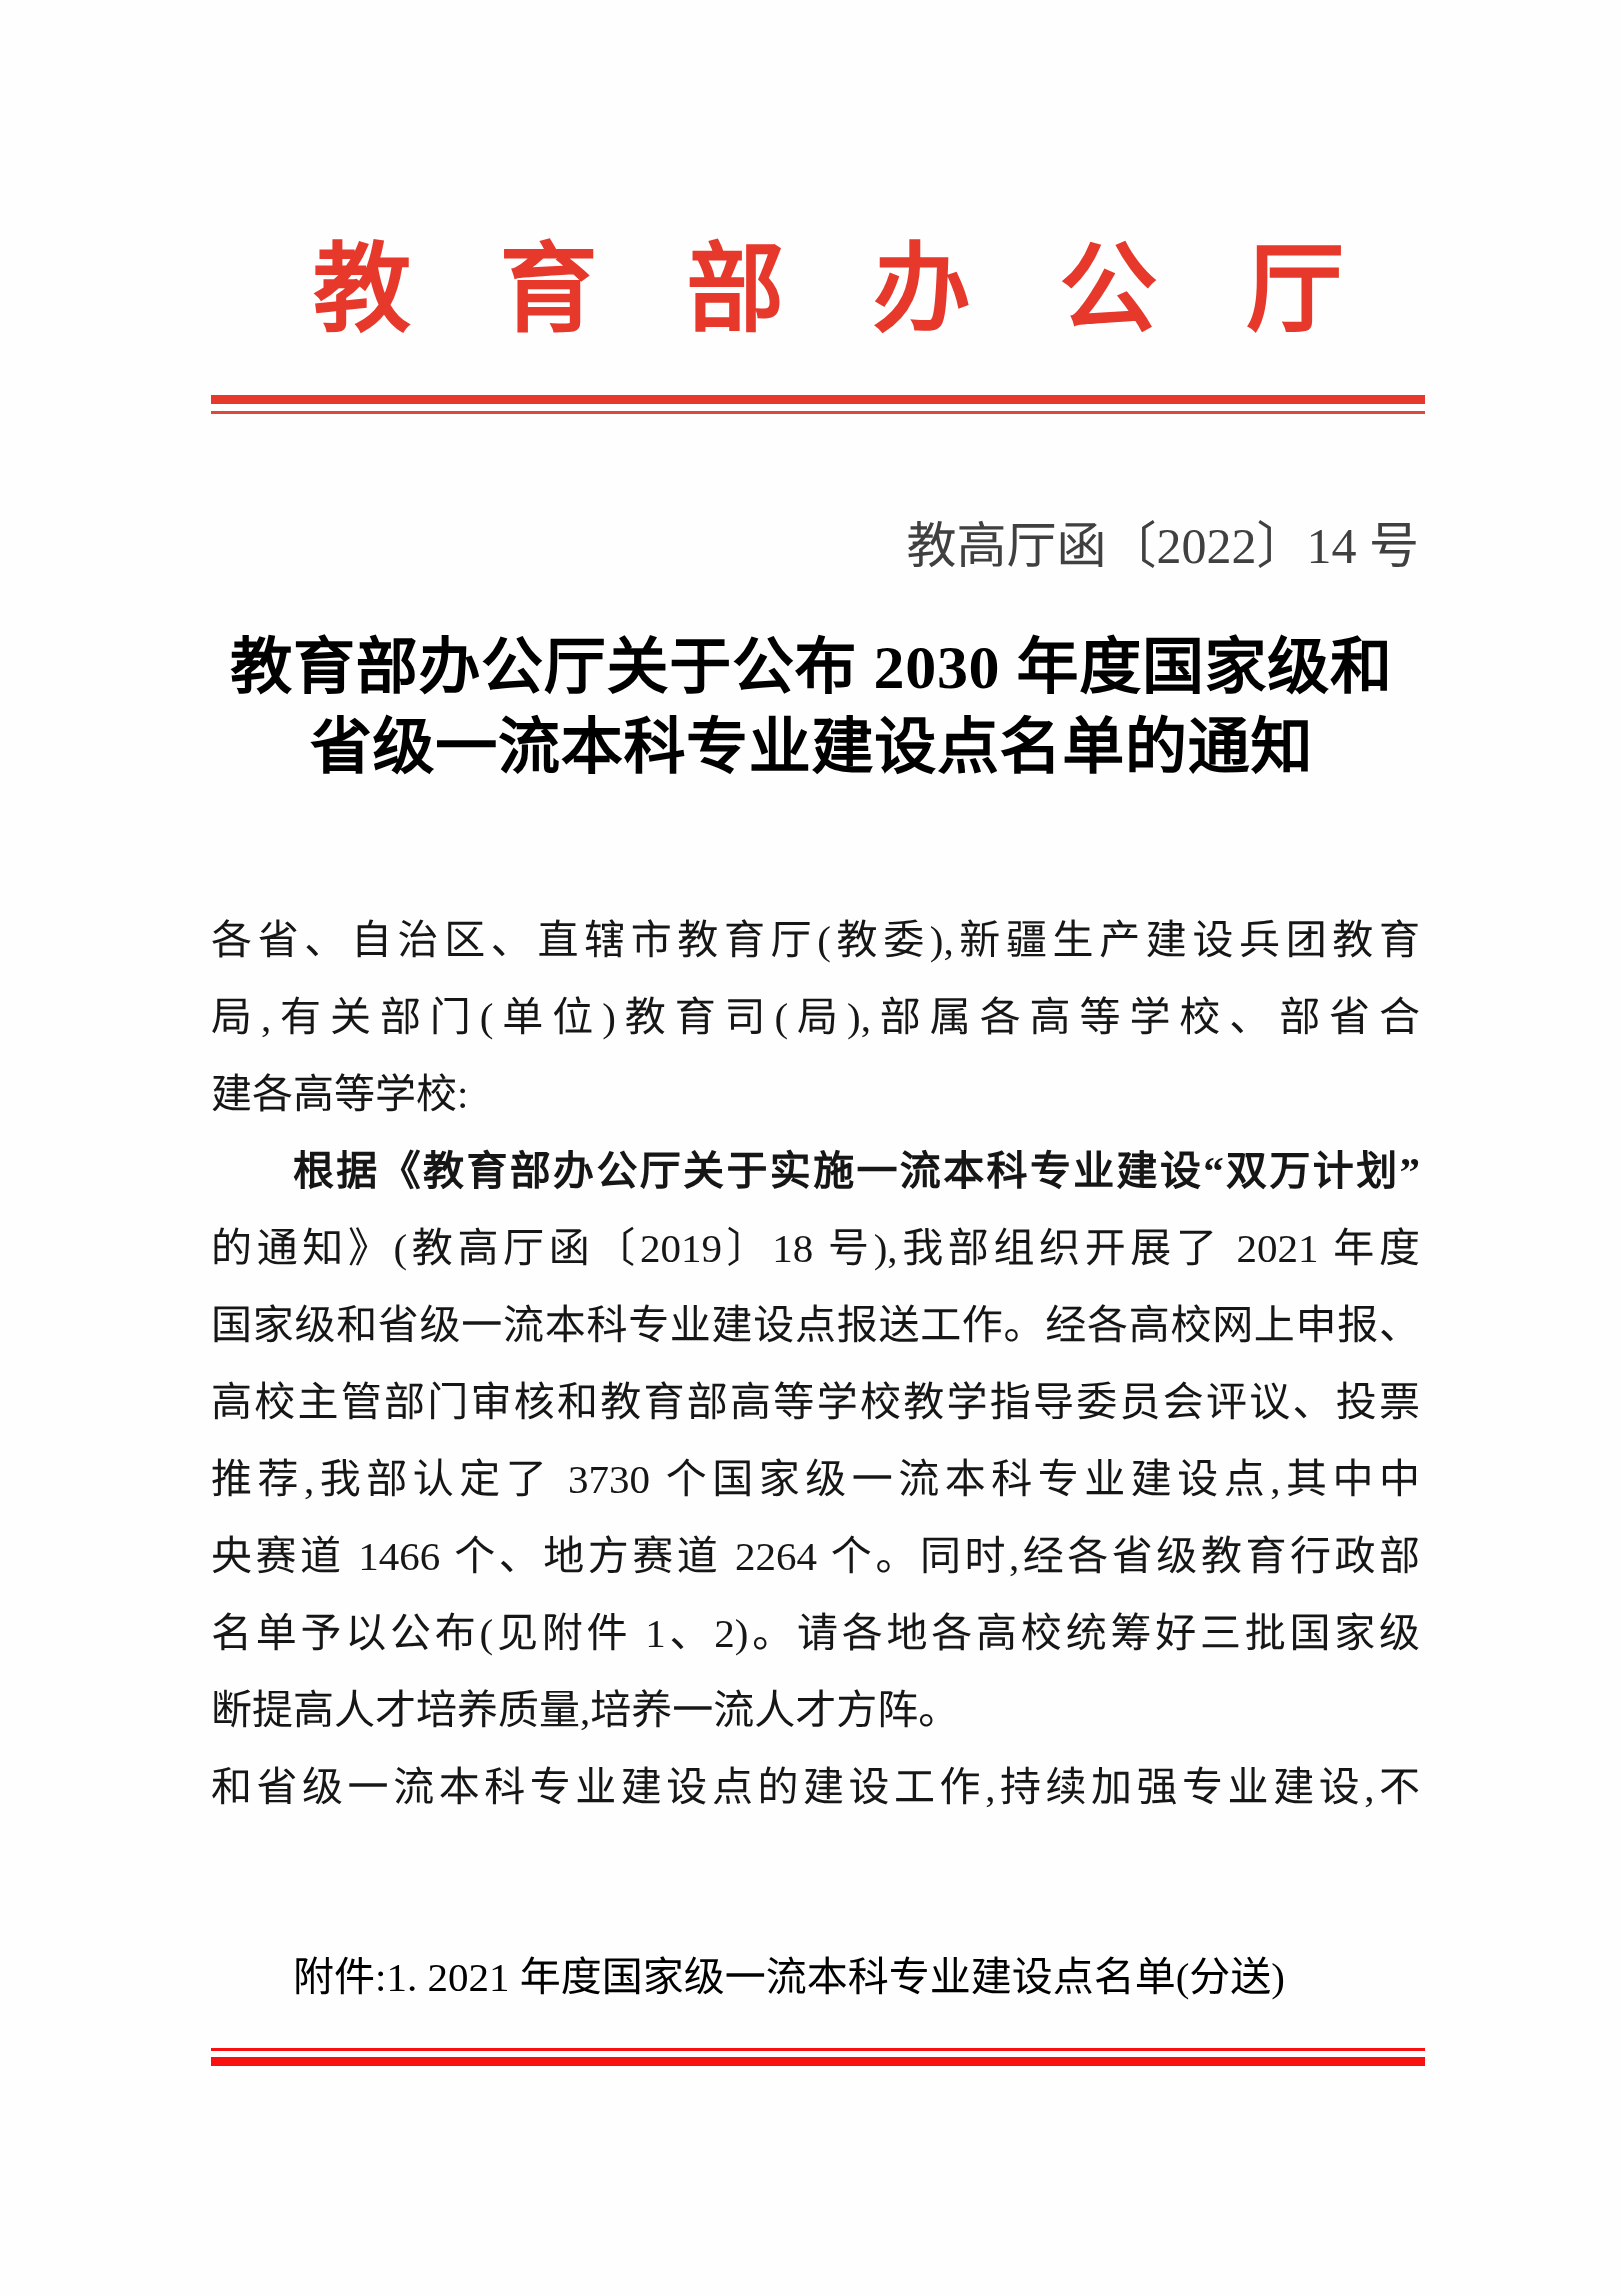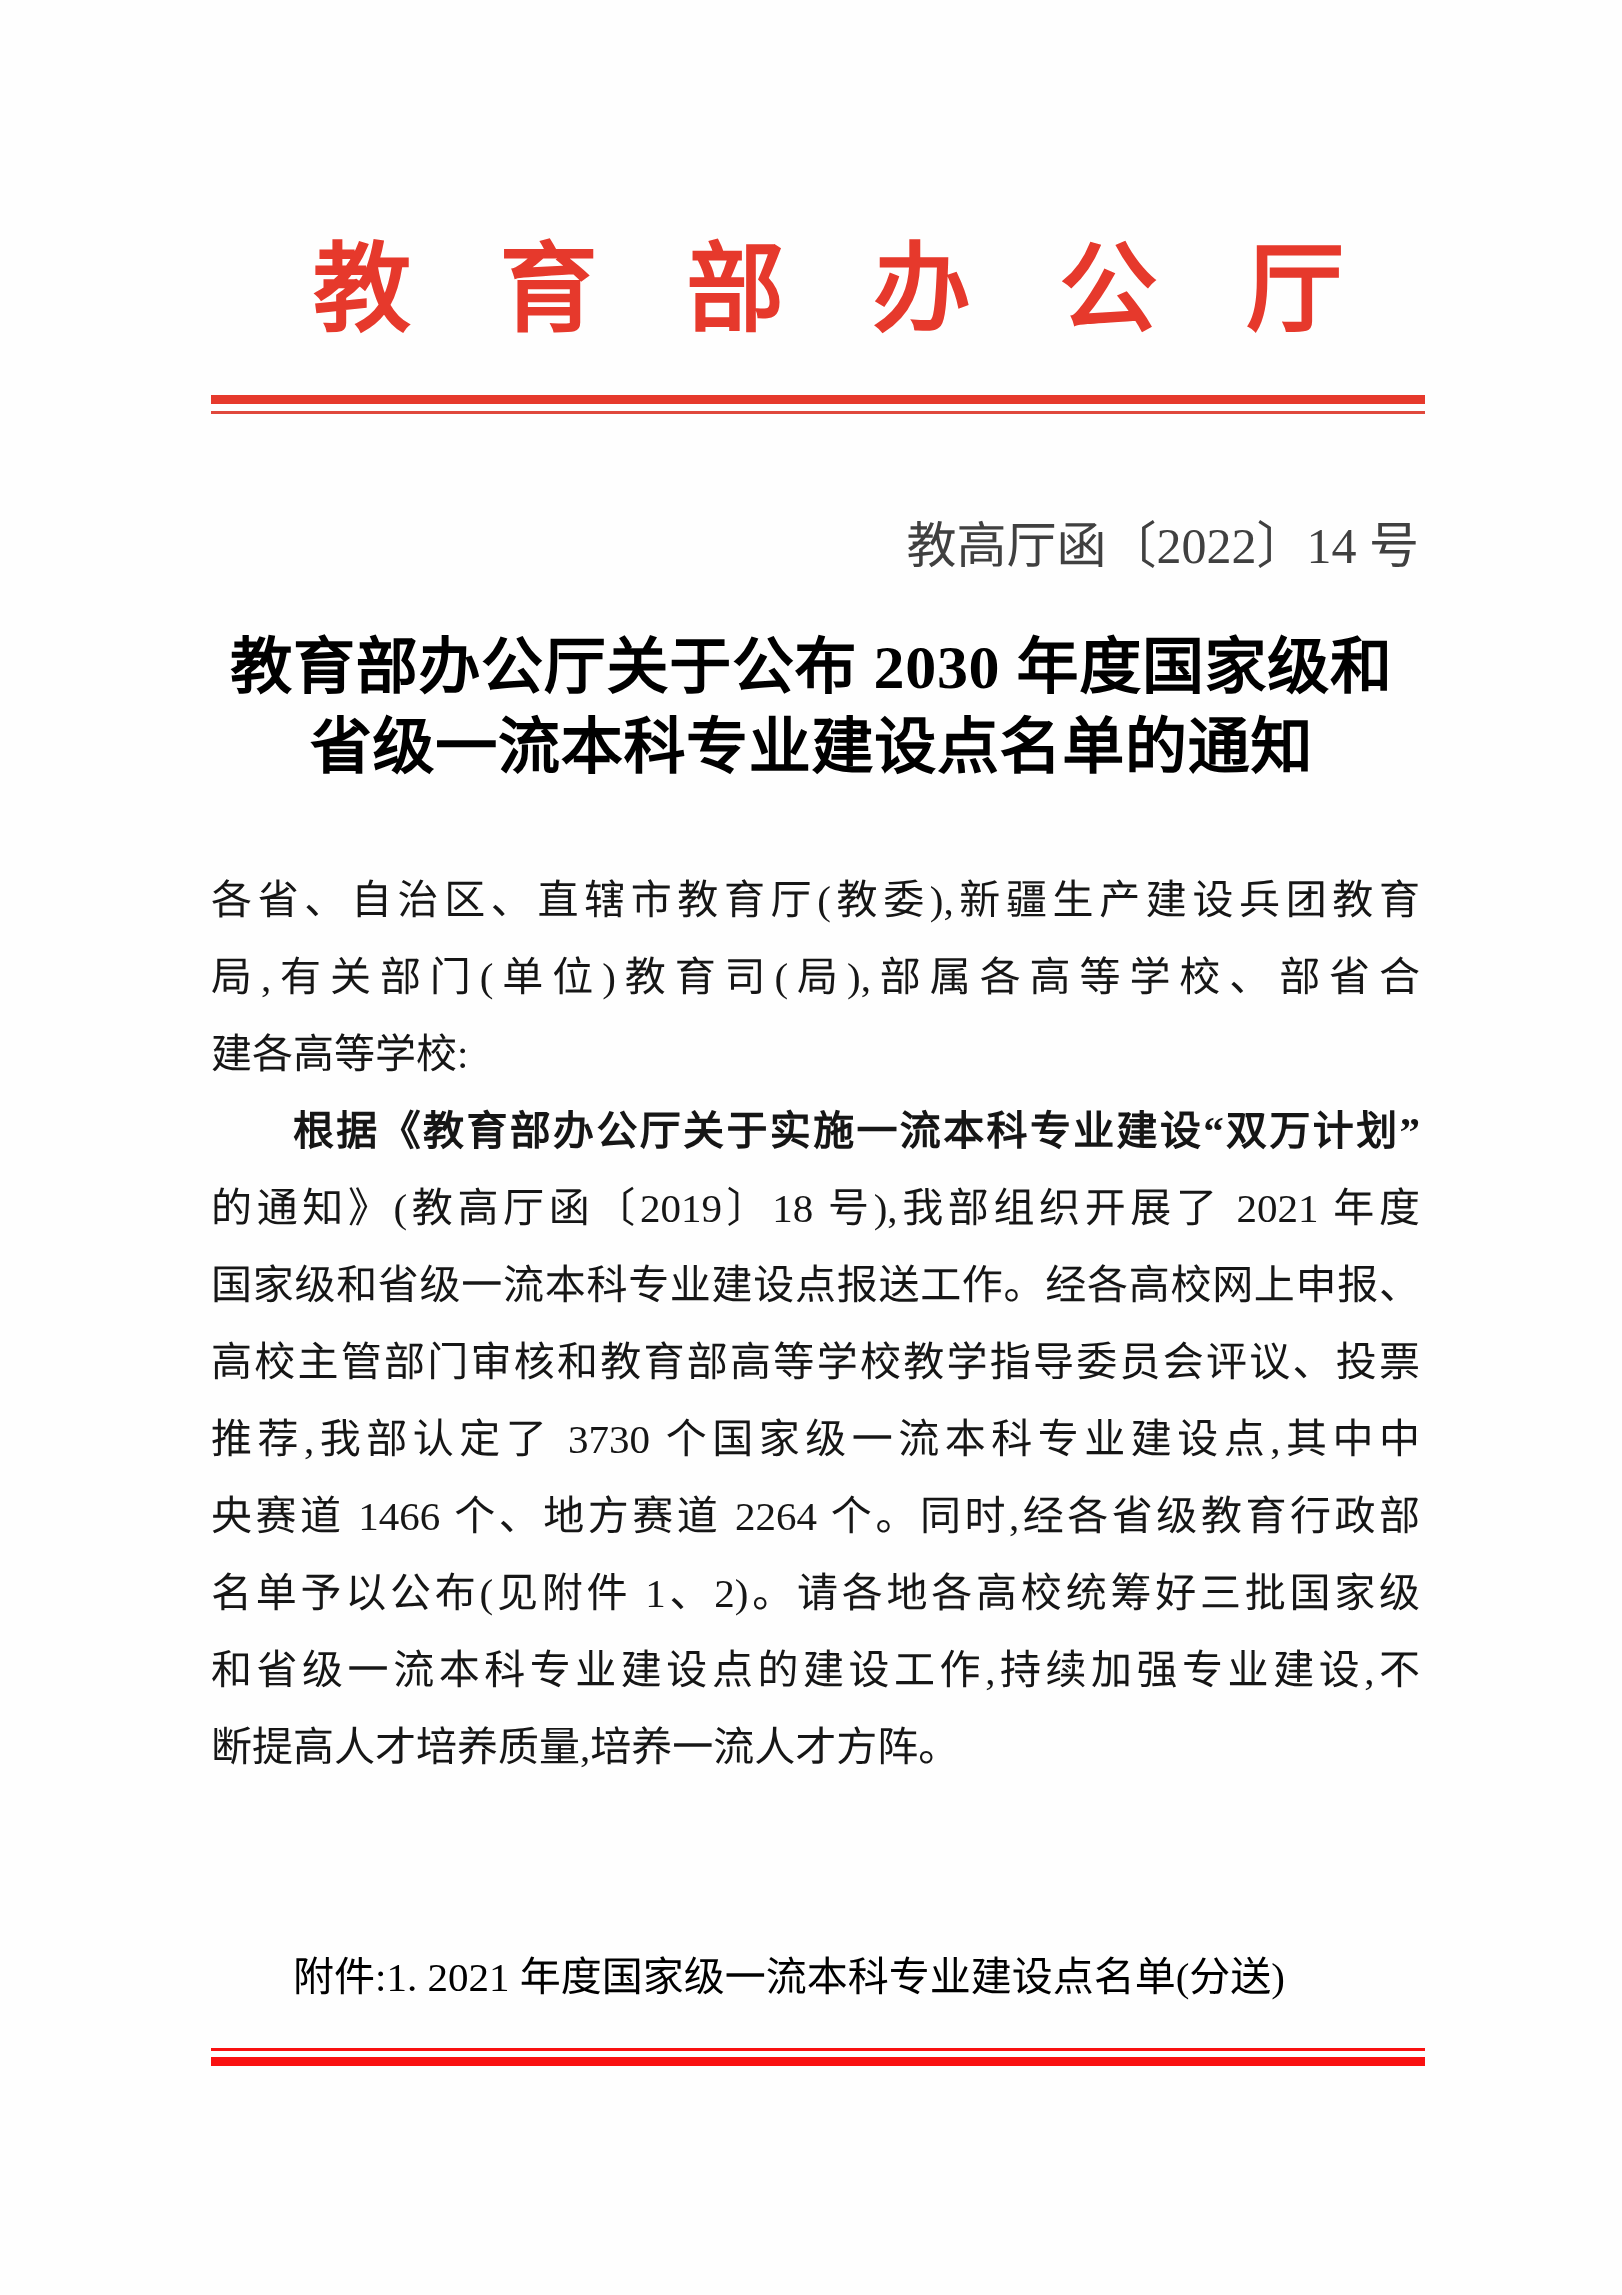--- a/index.html
+++ b/index.html
@@ -65,21 +65,21 @@
     font-size: 62px;
     line-height: 80px;
     font-weight: bold;
     color: #000000;
     letter-spacing: 0.7px;
   }
 
   
   .doc-body {
     position: absolute;
-    top: 862px;
+    top: 902px;
     left: 211px;
     width: 1209px;
     font-size: 41px;
     line-height: 77px;
     color: #161616;
   }
   .body-line {
     text-align: justify;
     text-align-last: justify;
     white-space: nowrap;
@@ -133,22 +133,22 @@
     <div class="body-line">各省、自治区、直辖市教育厅(教委),新疆生产建设兵团教育</div>
     <div class="body-line">局,有关部门(单位)教育司(局),部属各高等学校、部省合</div>
     <div class="body-line short">建各高等学校:</div>
     <div class="body-line indent">根据《教育部办公厅关于实施一流本科专业建设“双万计划”</div>
     <div class="body-line">的通知》(教高厅函〔2019〕18 号),我部组织开展了 2021 年度</div>
     <div class="body-line">国家级和省级一流本科专业建设点报送工作。经各高校网上申报、</div>
     <div class="body-line">高校主管部门审核和教育部高等学校教学指导委员会评议、投票</div>
     <div class="body-line">推荐,我部认定了 3730 个国家级一流本科专业建设点,其中中</div>
     <div class="body-line">央赛道 1466 个、地方赛道 2264 个。同时,经各省级教育行政部</div>
     <div class="body-line">名单予以公布(见附件 1、2)。请各地各高校统筹好三批国家级</div>
+    <div class="body-line short">断提高人才培养质量,培养一流人才方阵。</div>
     <div class="body-line">和省级一流本科专业建设点的建设工作,持续加强专业建设,不</div>
-    <div class="body-line short">断提高人才培养质量,培养一流人才方阵。</div>
   </div>
 
   <div class="attachment-line">附件:1. 2021 年度国家级一流本科专业建设点名单(分送)</div>
 
   <div class="rule footer-thin"></div>
   <div class="rule footer-thick"></div>
 
 </div>
 
 

